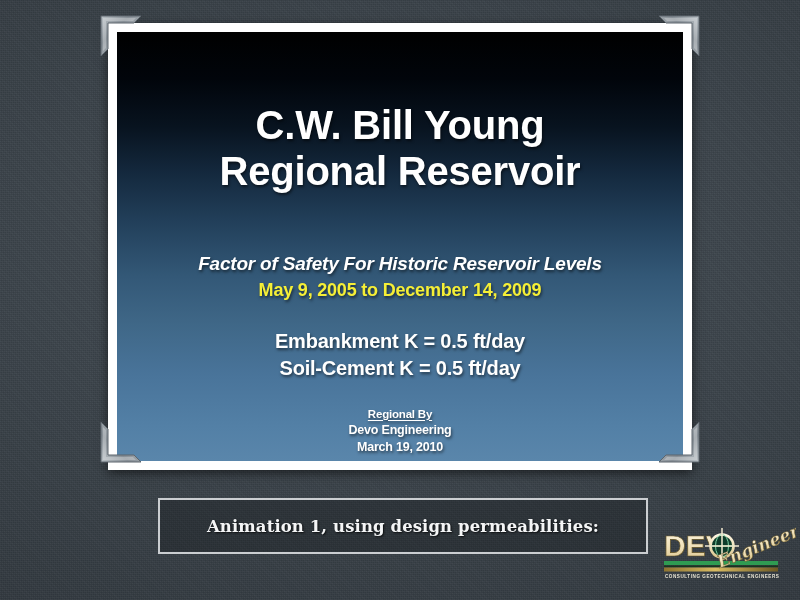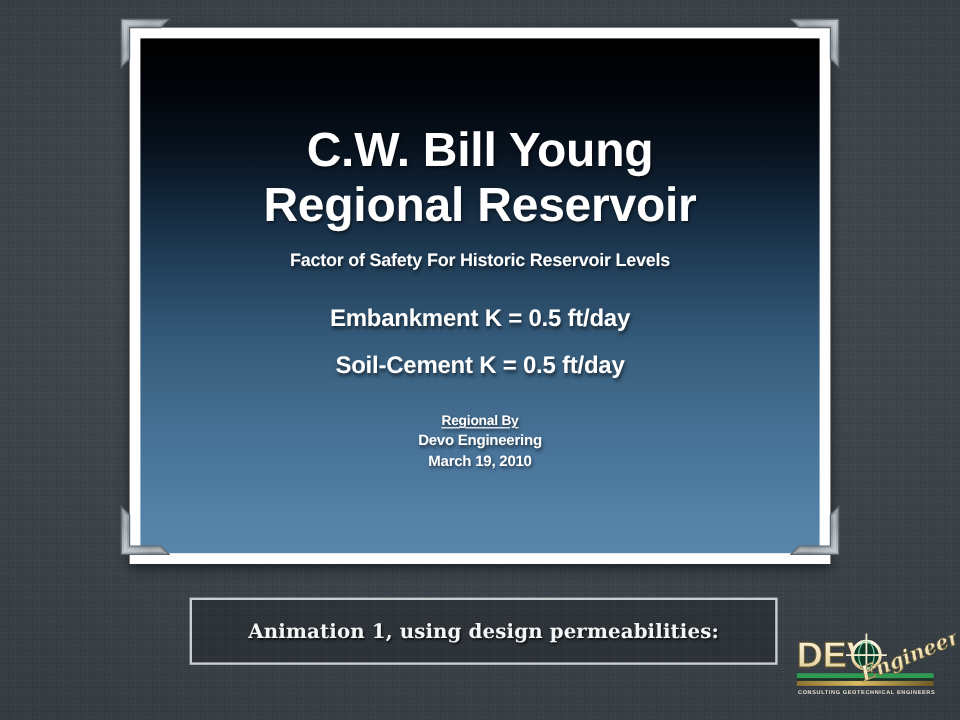--- a/index.html
+++ b/index.html
@@ -96,36 +96,37 @@
     font-size: 40px;
     margin-top: 72px;
     line-height: 1.06;
   }
   #title-2 {
     font-size: 40px;
     margin-top: 4px;
     line-height: 1.06;
   }
   #subtitle-1 {
-    font-size: 15px;
-    margin-top: 16px;
+    font-size: 19px;
+    margin-top: 60px;
+    font-style: italic;
   }
   #subtitle-2 {
     font-size: 18px;
     margin-top: 5px;
     color: #f5ef36;
     text-shadow: 1px 2px 3px rgba(0,0,0,.55);
   }
   #param-1 {
     font-size: 20px;
     margin-top: 29px;
   }
   #param-2 {
     font-size: 20px;
-    margin-top: 16px;
+    margin-top: 4px;
     text-align: center;
   }
   #prepared-label {
     font-size: 11.5px;
     margin-top: 28px;
     text-decoration: underline;
     text-underline-offset: 2px;
   }
   #prepared-org {
     font-size: 12.5px;
@@ -181,20 +182,21 @@
   <div id="slide-frame">
     <div id="slide">
       <div id="slide-inner">
 
         <div class="t-line" id="title-1">C.W. Bill Young</div>
 
         <div class="t-line" id="title-2">Regional Reservoir</div>
 
         <div class="t-line" id="subtitle-1">Factor of Safety For Historic Reservoir Levels</div>
 
+        <div class="t-line" id="subtitle-2">May 9, 2005 to December 14, 2009</div>
 
         <div class="t-line" id="param-1">Embankment K = 0.5 ft/day</div>
 
         <div class="t-line" id="param-2">Soil-Cement K = 0.5 ft/day</div>
 
         <div class="t-line" id="prepared-label">Regional By</div>
 
         <div class="t-line" id="prepared-org">Devo Engineering</div>
 
         <div class="t-line" id="prepared-date">March 19, 2010</div>

